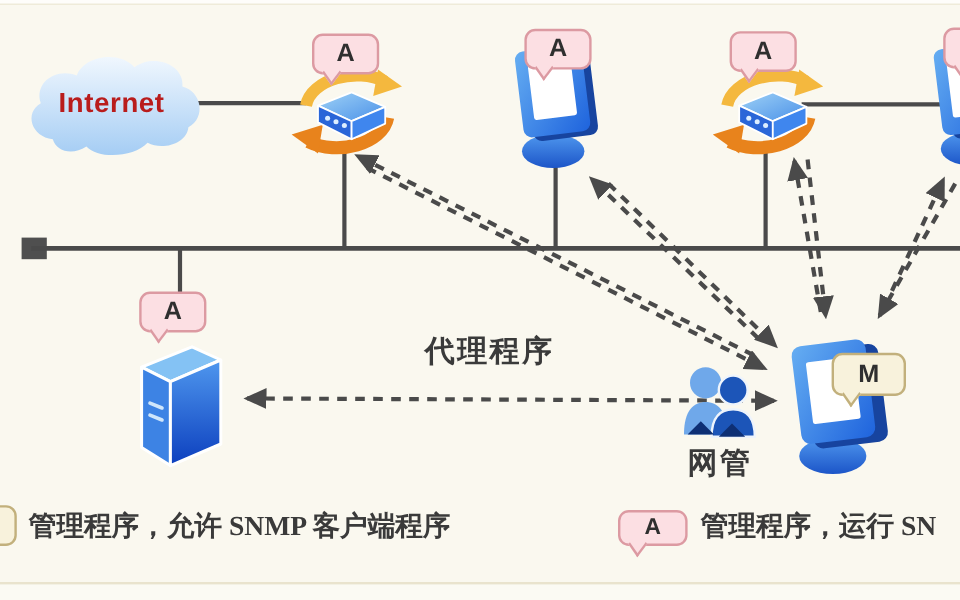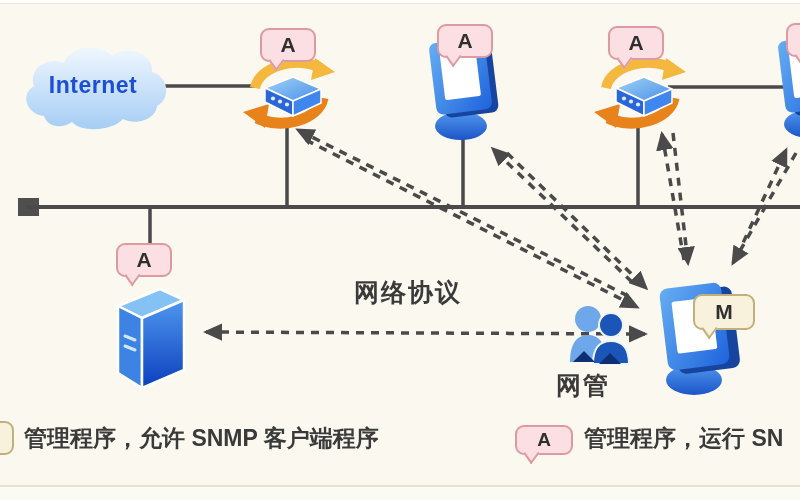--- a/index.html
+++ b/index.html
@@ -9,40 +9,40 @@
     font-family:"Liberation Sans","DejaVu Sans",sans-serif;
     color:#3a3a3a;
   }
   .strip-top{position:absolute;top:0;left:0;width:800px;height:3px;background:#fefdfa;border-bottom:1px solid #ece6d2;z-index:1;}
   .strip-bottom{position:absolute;bottom:0;left:0;width:800px;height:13px;background:#fbfaf3;border-top:2px solid #e9e3cd;z-index:1;}
   svg.layer{position:absolute;top:0;left:0;z-index:2;}
   svg.icon{position:absolute;z-index:4;}
   .cloud-label{
     position:absolute;left:14px;top:36px;width:158px;height:98px;z-index:5;
     display:flex;align-items:center;justify-content:center;
-    font-size:23px;font-weight:600;color:#1d4ed8;letter-spacing:.5px;
+    font-size:23px;font-weight:600;color:#b91c1c;letter-spacing:.5px;
   }
   .badge{
     position:absolute;box-sizing:border-box;z-index:6;
     border:2px solid #dc9aa2;background:#fcdfe3;border-radius:9px;
     display:flex;align-items:center;justify-content:center;
     width:56px;height:34px;font-size:21px;font-weight:700;color:#2f2f2f;
   }
   .badge::after{
     content:"";position:absolute;left:8px;bottom:-7px;width:11px;height:11px;
     background:inherit;border-right:2px solid #dc9aa2;border-bottom:2px solid #dc9aa2;
     transform:rotate(55deg) skewX(18deg);
   }
   .badge.tan{border-color:#c2b07c;background:#f8f2dc;}
   .badge.tan::after{border-right-color:#c2b07c;border-bottom-color:#c2b07c;}
   .badge.no-tail::after{display:none;}
   .lbl{position:absolute;z-index:6;font-weight:700;color:#3a3a3a;white-space:nowrap;}
   .lbl-protocol{left:354px;top:276px;font-size:25px;letter-spacing:2px;}
-  .lbl-admin{left:556px;top:369px;width:88px;text-align:left;font-size:25px;letter-spacing:2px;}
-  .legend-text{position:absolute;z-index:6;font-size:23px;font-weight:700;color:#3a3a3a;white-space:nowrap;}
+  .lbl-admin{left:556px;top:369px;width:88px;text-align:center;font-size:25px;letter-spacing:2px;}
+  .legend-text{position:absolute;z-index:6;font-size:23px;font-weight:700;color:#3a3a3a;white-space:nowrap;font-family:Liberation Serif, serif;}
 </style>
 </head>
 <body>
 
 <div class="stage">
   <div class="strip-top"></div>
   <div class="strip-bottom"></div>
 
   <svg class="layer" width="800" height="500" viewBox="0 0 800 500">
     <defs>
@@ -202,21 +202,21 @@
       <span>A</span>
     </div>
   <div class="badge" style="left:786px;top:23px"></div>
   <div class="badge" style="left:116px;top:243px">
       <span>A</span>
     </div>
   <div class="badge tan" style="left:693px;top:294px;width:62px;height:36px">
       <span>M</span>
     </div>
 
-  <div class="lbl lbl-protocol">网络协议</div>
+  <div class="lbl lbl-protocol">代理程序</div>
   <div class="lbl lbl-admin">网管</div>
 
   <div class="badge tan no-tail" style="left:-26px;top:421px;width:40px;height:34px"></div>
   <div class="legend-text" style="left:24px;top:423px">管理程序，允许 SNMP 客户端程序</div>
   <div class="badge" style="left:515px;top:425px;width:58px;height:30px;font-size:19px">
       <span>A</span>
     </div>
   <div class="legend-text" style="left:584px;top:423px">管理程序，运行 SN</div>
 </div>
 

